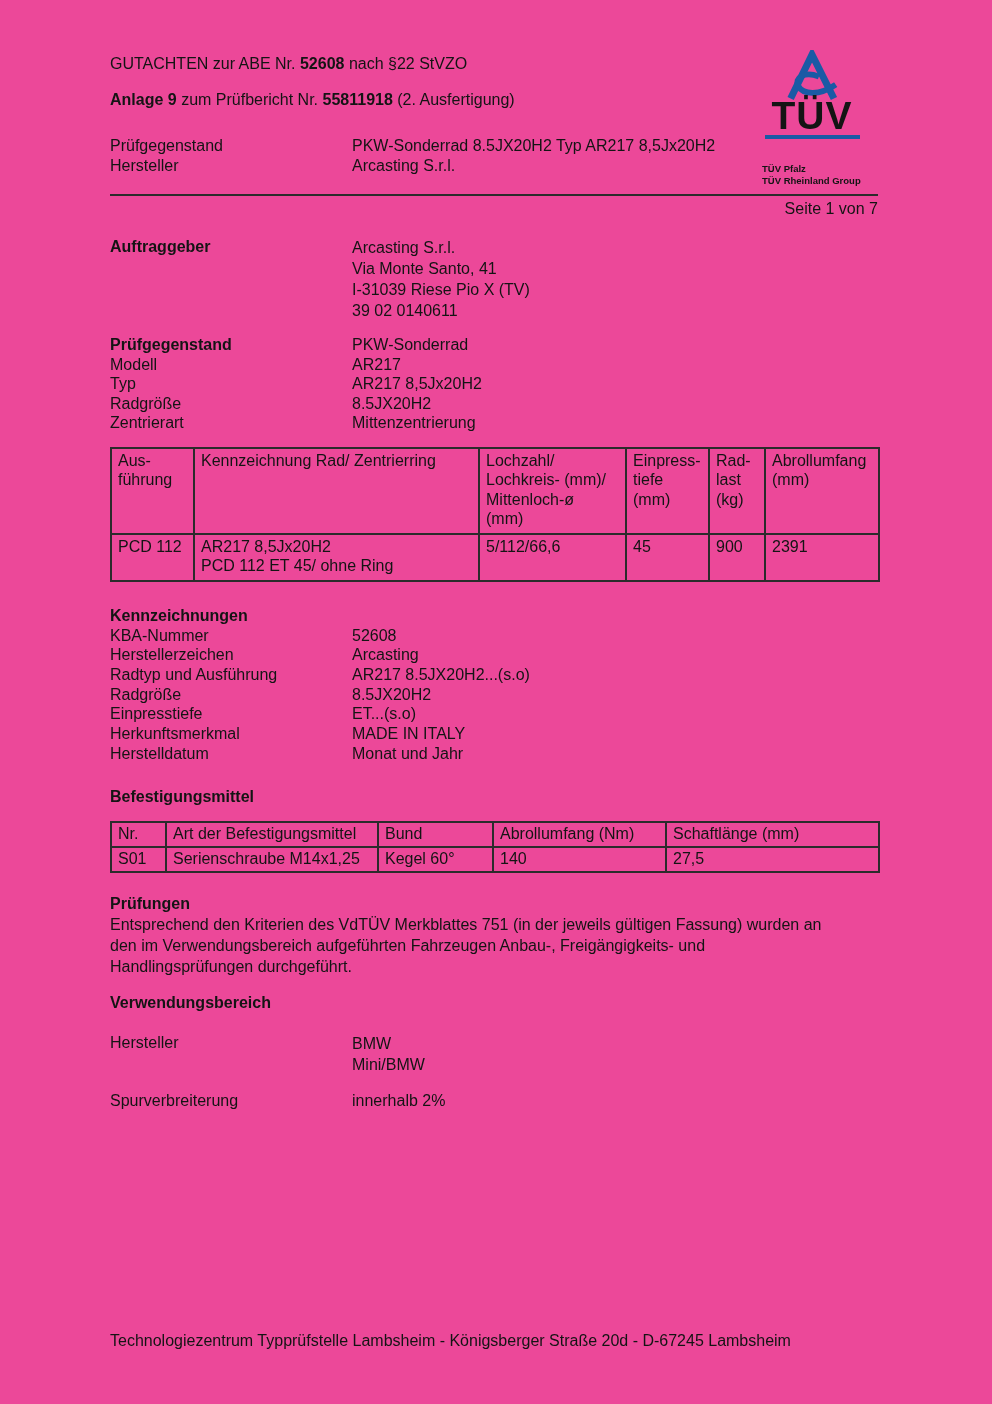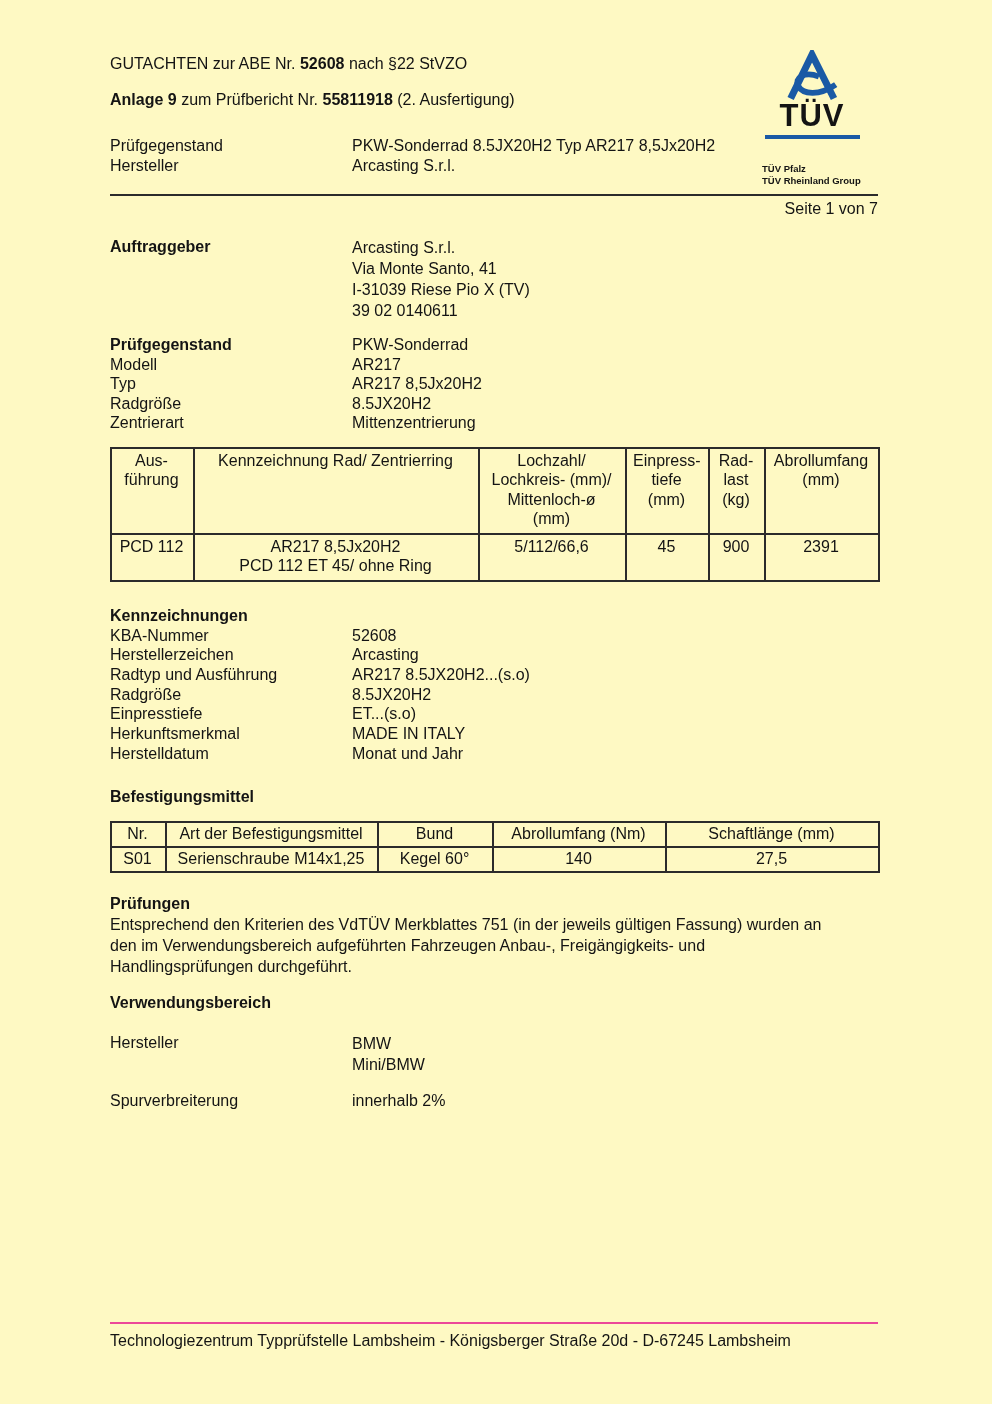--- a/index.html
+++ b/index.html
@@ -1,21 +1,21 @@
 <!DOCTYPE html>
 <html lang="de"><head>
 <meta charset="utf-8">
 <style>
   * { margin: 0; padding: 0; box-sizing: border-box; }
   html, body { background: #ffffff; }
   .page {
     position: relative;
     width: 992px;
     height: 1404px;
-    background: #fef9c3;
+    background: #ec4899;
     font-family: "Liberation Sans", "DejaVu Sans", sans-serif;
     font-size: 16px;
     color: #141414;
     overflow: hidden;
   }
   .content {
     position: absolute;
     left: 110px;
     top: 0;
     width: 768px;
@@ -49,21 +49,21 @@
   .object-block { margin-top: 14px; }
   .object-block .kv-row { line-height: 19.5px; }
 
   table {
     border-collapse: collapse;
     width: 768px;
     table-layout: fixed;
   }
   th, td {
     border: 2px solid #2b2b2b;
-    text-align: center;
+    text-align: left;
     vertical-align: top;
     font-weight: normal;
     padding: 2px 8px 4px 6px;
     line-height: 19.5px;
     white-space: pre-line;
     overflow: hidden;
   }
   .wheel-table { margin-top: 14px; }
   .wheel-table col:nth-child(1) { width: 83px; }
   .wheel-table col:nth-child(2) { width: 285px; }
@@ -96,21 +96,21 @@
   .logo {
     position: absolute;
     left: 762px;
     top: 50px;
     width: 100px;
     text-align: center;
   }
   .logo-mark { display: block; margin: 0 auto; }
   .logo-wordmark {
     font-weight: bold;
-    font-size: 31px;
+    font-size: 39px;
     line-height: 32px;
     letter-spacing: 1px;
     color: #141414;
     margin-top: -2px;
   }
   .logo-bar {
     height: 4px;
     width: 95px;
     margin: 3px auto 0 auto;
     background: #1a5aa5;

